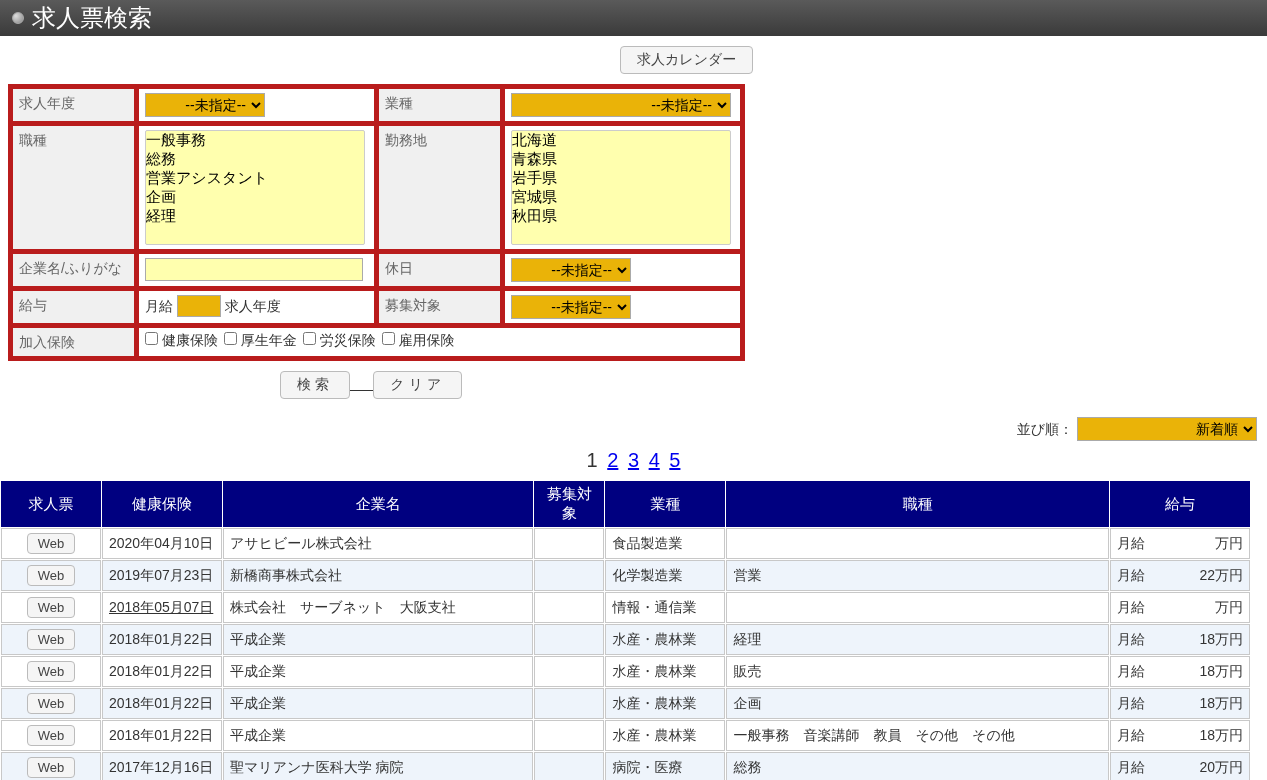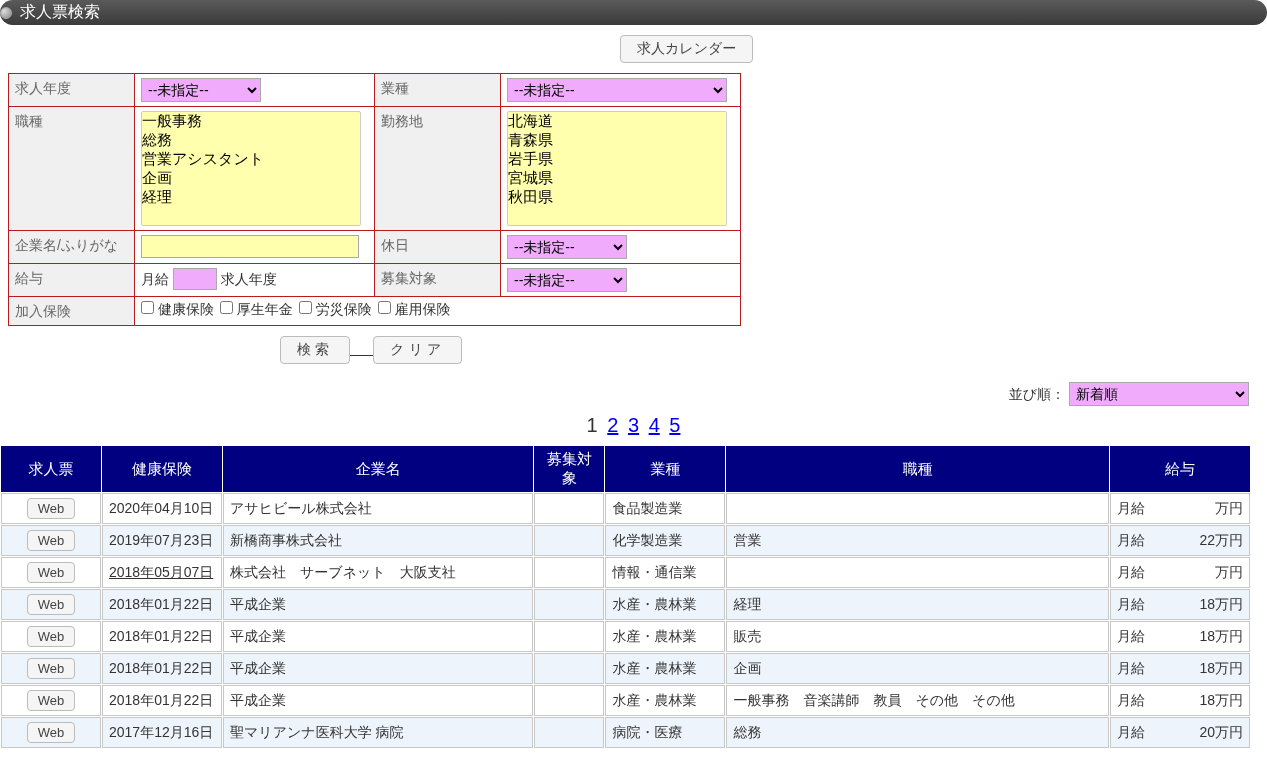--- a/index.html
+++ b/index.html
@@ -1,26 +1,25 @@
 <!DOCTYPE html>
 <html><head>
 <meta charset="utf-8">
 <style>
 * { box-sizing: border-box; margin: 0; padding: 0; }
 body { font-family: "Hiragino Kaku Gothic ProN", "メイリオ", sans-serif; font-size: 14px; color: #333; background: #fff; }
 
 .header-bar {
   background: linear-gradient(to bottom, #5a5a5a 0%, #3a3a3a 100%);
   color: #fff;
-  padding: 2px 0;
+  padding: 2px 12px;
   display: flex;
   align-items: center;
   gap: 8px;
-  font-size: 16px;
-  border-radius: 14px;
+  font-size: 24px;
 }
 .header-bar .circle-icon {
   width: 12px; height: 12px; border-radius: 50%;
   background: radial-gradient(circle at 30% 30%, #ddd, #888);
   border: 1px solid #aaa;
 }
 
 .top-button-row { text-align: left; padding: 10px 0 10px 620px; }
 
 .btn {
@@ -33,56 +32,57 @@
   color: #444;
   letter-spacing: 4px;
 }
 .btn-small { padding: 2px 10px; letter-spacing: 0; font-size: 13px; }
 
 .search-form {
   border-collapse: collapse;
   margin: 0 8px;
 }
 .search-form td {
-  border: 1px solid #b91c1c;
+  border: 5px solid #b91c1c;
   padding: 4px 6px;
   vertical-align: top;
 }
 .search-form td.label {
   background: #f0f0f0;
   color: #666;
   width: 126px;
   font-size: 14px;
   padding-top: 6px;
 }
 .search-form td.field { background: #fff; }
 
 select.yellow, input.yellow {
-  background: #f0abfc;
+  background: #eab308;
   border: 1px solid #aaa;
   font-size: 14px;
   padding: 2px;
+  text-align: right;
 }
 select.listbox {
   width: 220px; height: 115px;
   background: #ffffae;
   border: 1px solid #ccc;
   font-size: 15px;
   overflow-y: scroll;
 }
 select.short { width: 120px; }
 select.wide { width: 220px; }
 input.short-text { width: 44px; }
 input.company-text { width: 218px; background:#ffffae; border:1px solid #aaa; padding:3px 2px; }
 
 .inline-label { font-size:14px; }
 
 .btn-row { text-align:left; padding: 10px 0 10px 280px; text-decoration: underline; }
 
-.sort-row { text-align: right; padding: 8px 18px 4px; font-size:14px; }
+.sort-row { text-align: right; padding: 8px 10px 4px; font-size:14px; }
 .sort-row select { width: 180px; }
 
 .pagination { text-align:center; font-size:20px; padding:4px 0 8px; }
 .pagination a { color:#0000ee; text-decoration:underline; margin:0 2px; }
 .pagination .current { color:#333; margin:0 2px; }
 
 .results {
   width: calc(100% - 16px);
   margin: 0 0;
   border-collapse: separate;

